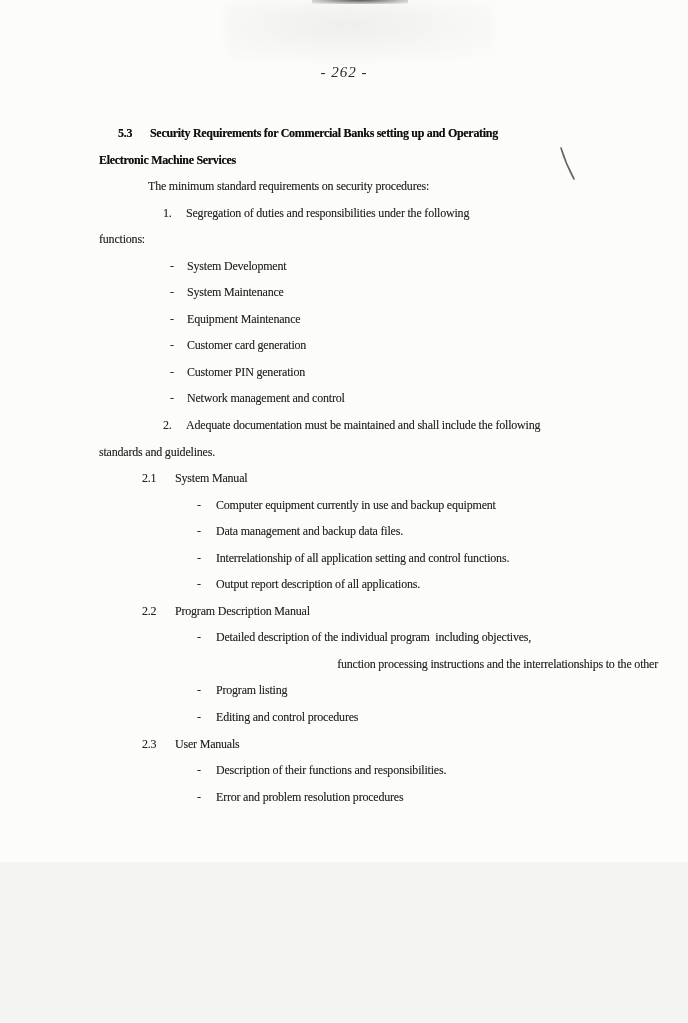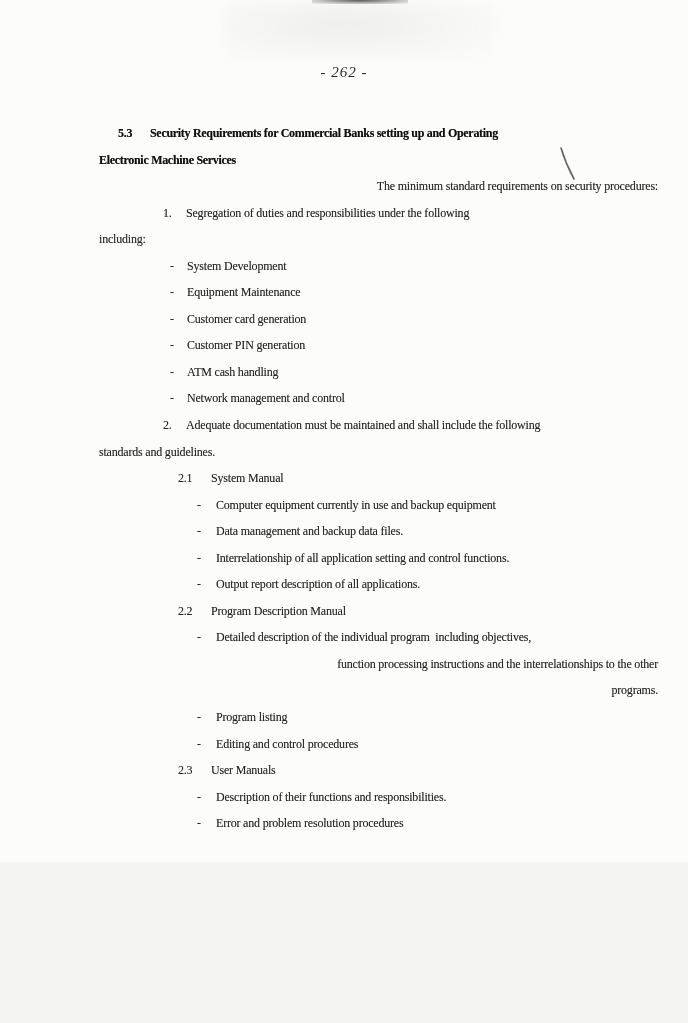--- a/index.html
+++ b/index.html
@@ -43,23 +43,23 @@
   }
   .line { line-height: 26.55px; height: 26.55px; white-space: pre; }
   .heading {
     font-weight: bold;
     color: #101010;
     letter-spacing: -0.3px;
     text-shadow: 0 0 0.6px rgba(0,0,0,0.55);
   }
   .hnum  { display: inline-block; margin-left: 19px; width: 32px; }
   .num1  { display: inline-block; margin-left: 64px; width: 23px; }
-  .indent-para { text-indent: 49px; text-align: right; }
+  .indent-para { text-indent: 49px; }
   .dash1 { display: inline-block; margin-left: 71px; width: 17px; }
-  .subnum{ display: inline-block; margin-left: 79px; width: 33px; }
+  .subnum{ display: inline-block; margin-left: 43px; width: 33px; }
   .dash2 { display: inline-block; margin-left: 98px; width: 19px; }
   .cont  { padding-left: 117px; text-align: right; }
 </style>
 </head>
 <body>
 
 <div class="page">
 
   <div class="artifact-top"></div>
   <div class="artifact-smudge"></div>
@@ -71,42 +71,41 @@
   </svg>
 
   <div class="content">
 
     <div class="line heading"><span class="hnum">5.3</span><span>Security Requirements for Commercial Banks setting up and Operating</span></div>
     <div class="line heading">Electronic Machine Services</div>
 
     <div class="line indent-para">The minimum standard requirements on security procedures:</div>
 
     <div class="line"><span class="num1">1.</span><span>Segregation of duties and responsibilities under the following</span></div>
-    <div class="line">including:</div>
+    <div class="line">functions:</div>
 
     <div class="line"><span class="dash1">-</span><span>System Development</span></div>
+    <div class="line"><span class="dash1">-</span><span>System Maintenance</span></div>
     <div class="line"><span class="dash1">-</span><span>Equipment Maintenance</span></div>
     <div class="line"><span class="dash1">-</span><span>Customer card generation</span></div>
     <div class="line"><span class="dash1">-</span><span>Customer PIN generation</span></div>
-    <div class="line"><span class="dash1">-</span><span>ATM cash handling</span></div>
     <div class="line"><span class="dash1">-</span><span>Network management and control</span></div>
 
     <div class="line"><span class="num1">2.</span><span>Adequate documentation must be maintained and shall include the following</span></div>
     <div class="line">standards and guidelines.</div>
 
     <div class="line"><span class="subnum">2.1</span><span>System Manual</span></div>
     <div class="line"><span class="dash2">-</span><span>Computer equipment currently in use and backup equipment</span></div>
     <div class="line"><span class="dash2">-</span><span>Data management and backup data files.</span></div>
     <div class="line"><span class="dash2">-</span><span>Interrelationship of all application setting and control functions.</span></div>
     <div class="line"><span class="dash2">-</span><span>Output report description of all applications.</span></div>
 
     <div class="line"><span class="subnum">2.2</span><span>Program Description Manual</span></div>
     <div class="line"><span class="dash2">-</span><span>Detailed description of the individual program  including objectives,</span></div>
     <div class="line cont">function processing instructions and the interrelationships to the other</div>
-    <div class="line cont">programs.</div>
     <div class="line"><span class="dash2">-</span><span>Program listing</span></div>
     <div class="line"><span class="dash2">-</span><span>Editing and control procedures</span></div>
 
     <div class="line"><span class="subnum">2.3</span><span>User Manuals</span></div>
     <div class="line"><span class="dash2">-</span><span>Description of their functions and responsibilities.</span></div>
     <div class="line"><span class="dash2">-</span><span>Error and problem resolution procedures</span></div>
 
   </div>
 </div>
 

